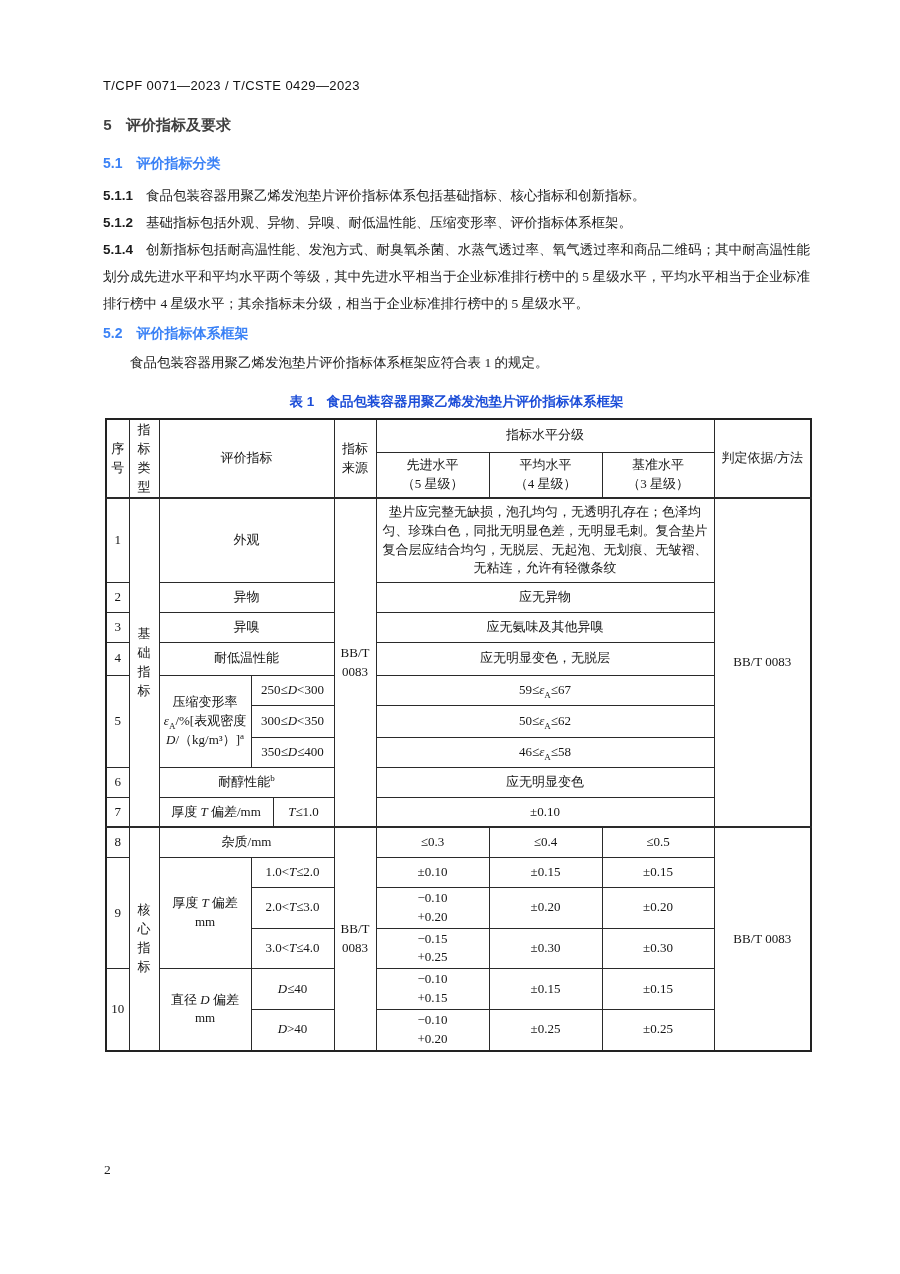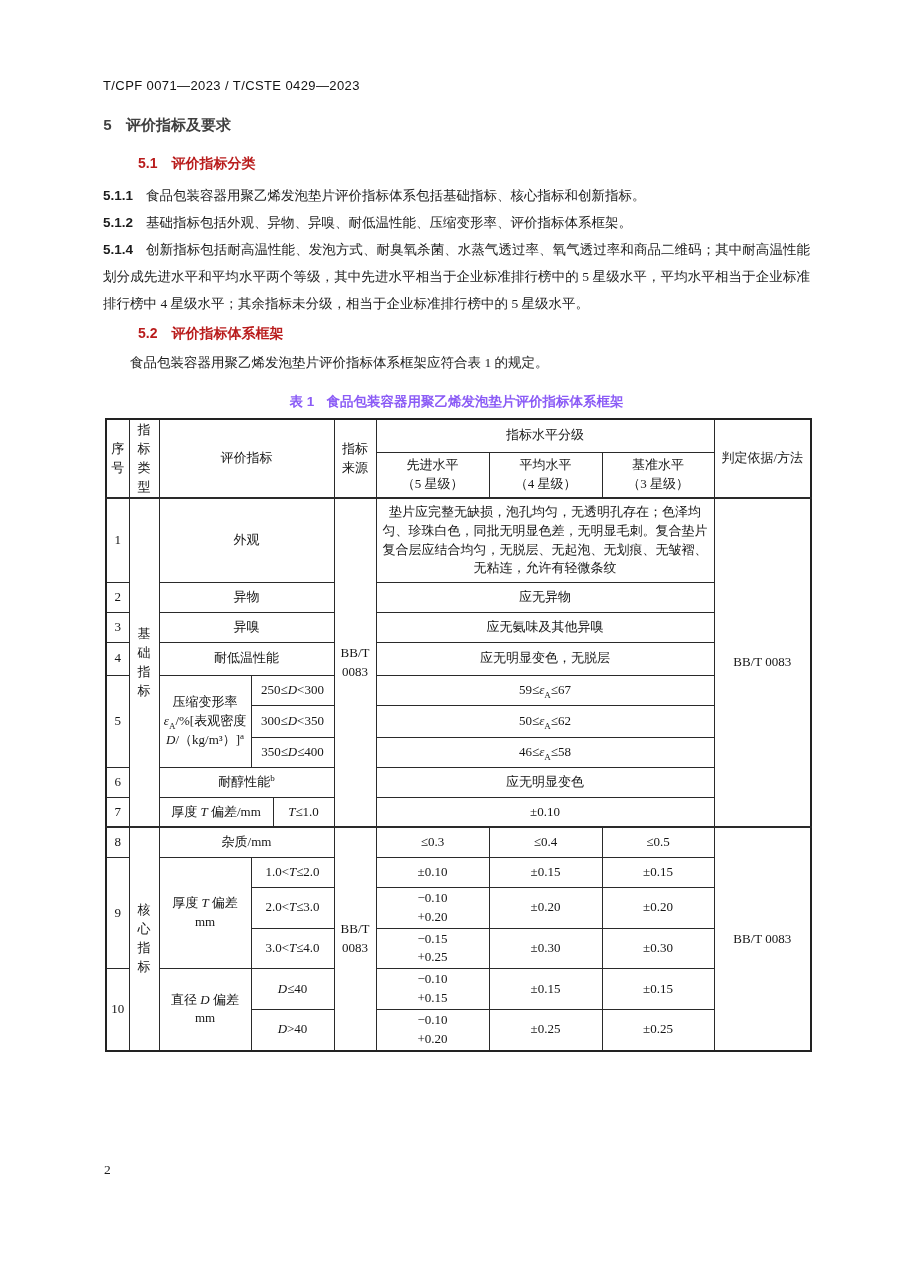--- a/index.html
+++ b/index.html
@@ -21,21 +21,21 @@
     color:#111;
   }
   .h-main{
     margin-top:23px;
     font-family:Liberation Mono, monospace;
     font-weight:bold;font-size:15px;color:#404040;
   }
   .h-sub{
     margin-top:20px;margin-bottom:9px;
     font-family:"Liberation Sans","DejaVu Sans",sans-serif;
-    font-weight:bold;font-size:14px;color:#b91c1c;margin-left:35px;
+    font-weight:bold;font-size:14px;color:#3b82f6;
   }
   .h-main .num,.h-sub .num{margin-right:14px;}
   p.clause{
     margin:0;
     font-size:13.5px;line-height:27px;
     text-align:justify;
   }
   p.clause .num{
     font-family:Liberation Sans, sans-serif;
     font-weight:bold;
@@ -43,21 +43,21 @@
   }
   p.plain{
     margin:0;
     font-size:13.5px;line-height:27px;
     text-indent:2em;text-align:justify;
   }
   .table-caption{
     margin-top:17px;margin-bottom:7px;
     text-align:center;
     font-family:"Liberation Sans","DejaVu Sans",sans-serif;
-    font-weight:bold;font-size:13.5px;color:#8b5cf6;
+    font-weight:bold;font-size:13.5px;color:#1d4ed8;
   }
   .table-caption .cap-label{margin-right:12px;}
 
   table.std{
     border-collapse:collapse;
     table-layout:fixed;
     width:705px;
     margin-left:2px;
     border:2px solid #222;
   }

